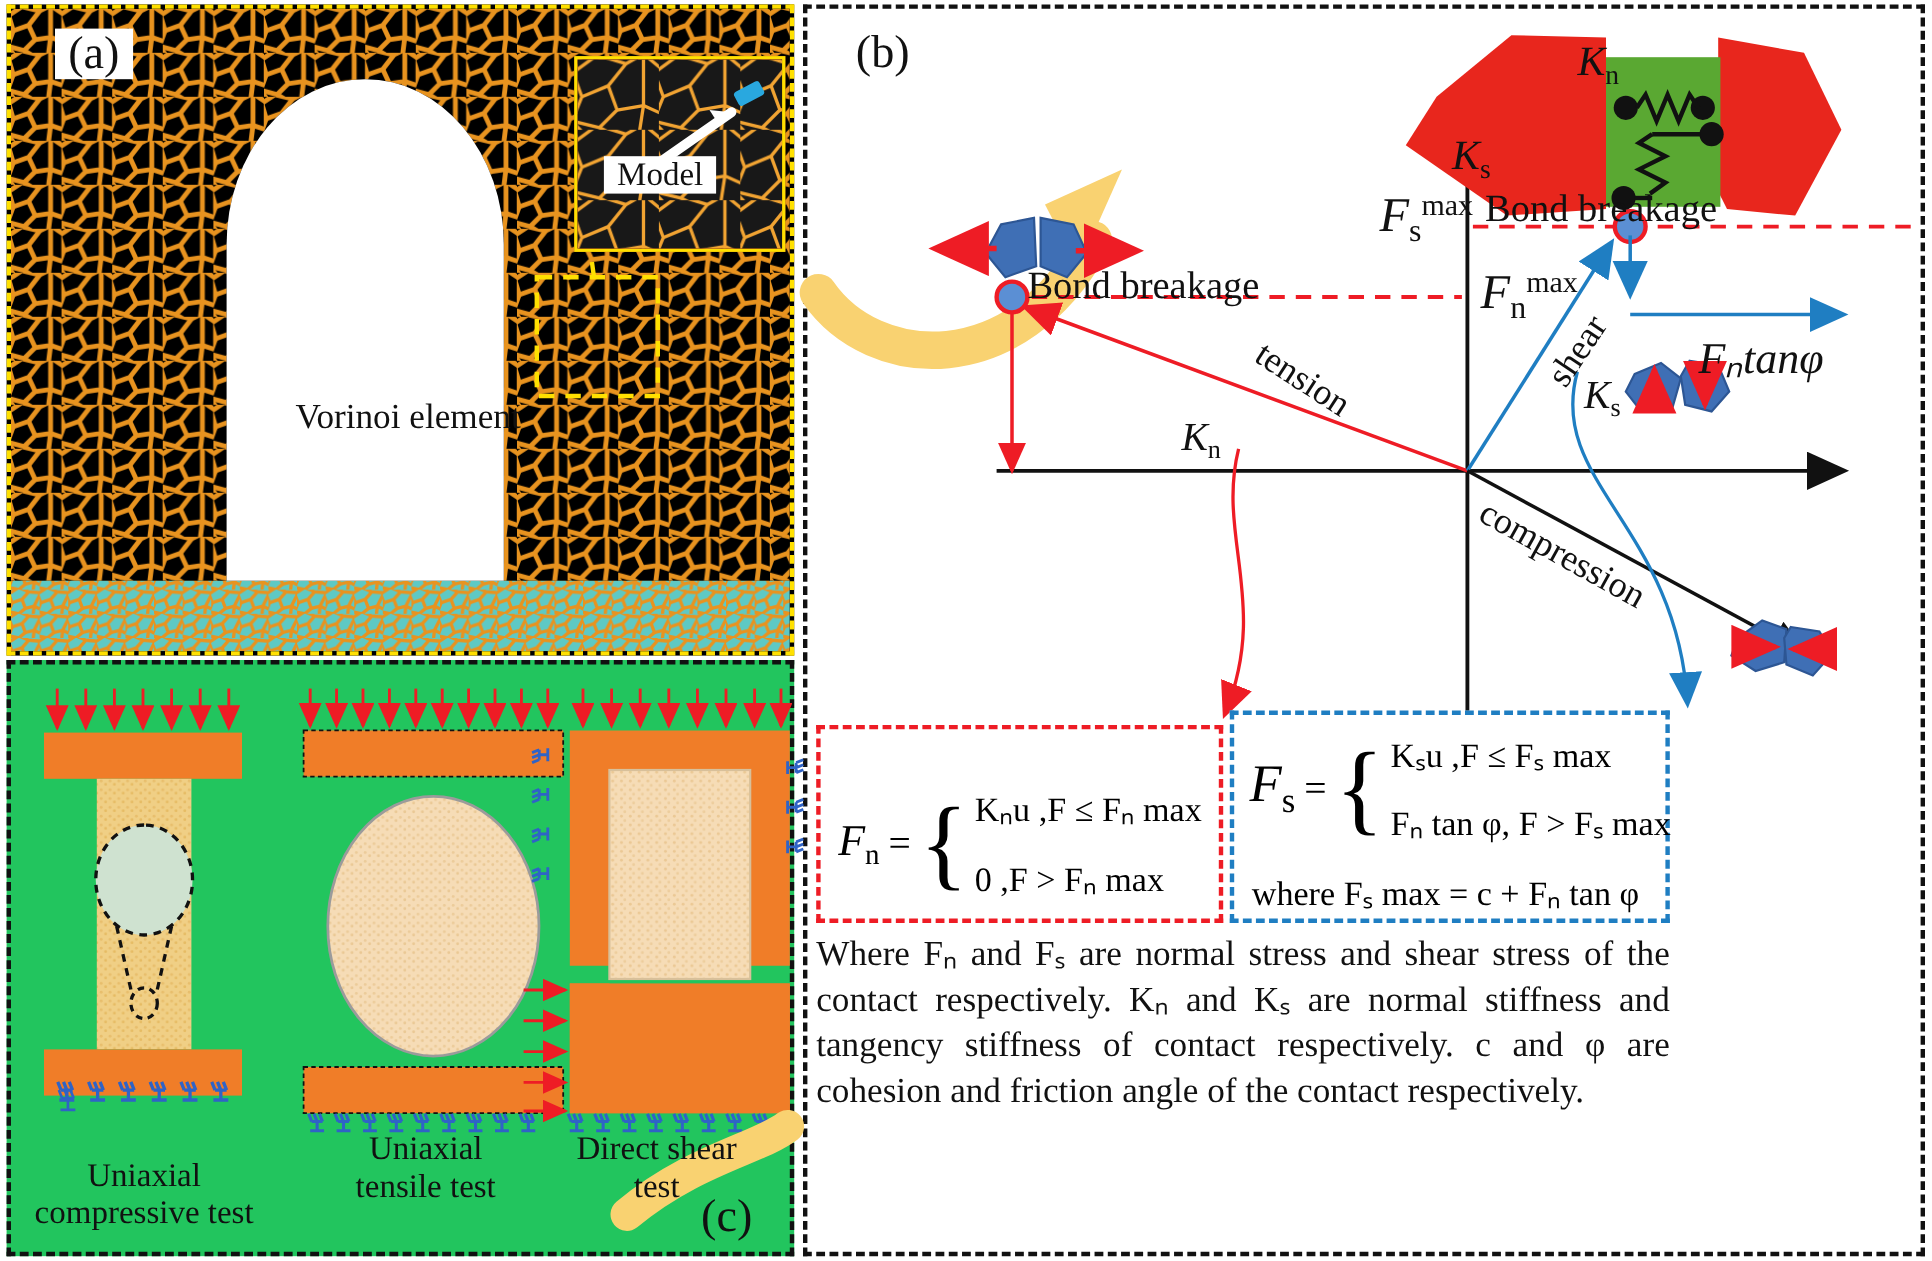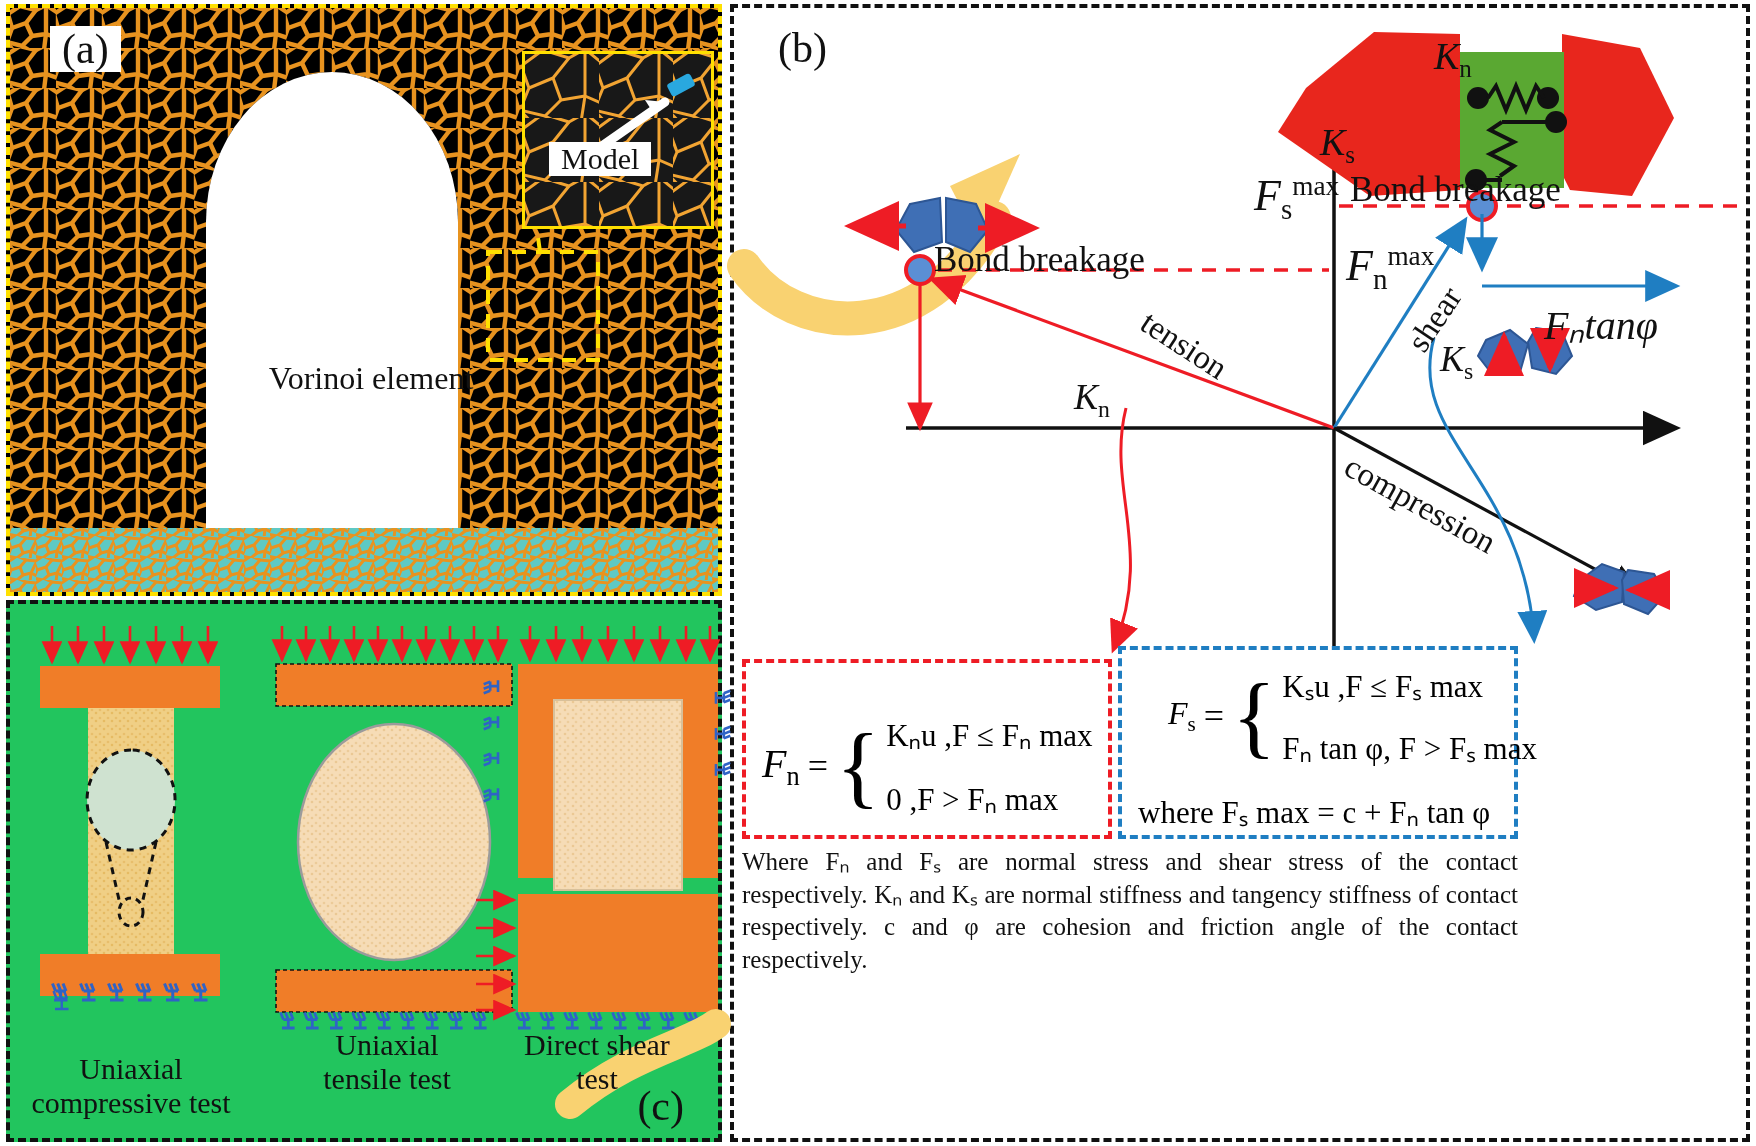--- a/index.html
+++ b/index.html
@@ -30,21 +30,21 @@
   .sub{font-size:.66em;vertical-align:-0.32em;}
   .sup{font-size:.62em;vertical-align:0.55em;}
   .lbl{position:absolute;color:#111;white-space:nowrap;}
 
   .rotlab{position:absolute;white-space:nowrap;color:#111;font-size:31px;}
 
   
   .eqbox{position:absolute;box-sizing:border-box;background:#fff;}
   #eqRed{left:8px;top:651px;width:370px;height:180px;border:4px dashed #ee1c25;}
   #eqBlue{left:384px;top:638px;width:400px;height:193px;border:4px dashed #1f7ec2;}
-  #descBox{position:absolute;left:8px;top:838px;width:776px;height:188px;font-size:25px;line-height:1.3;color:#111;text-align:justify;}
+  #descBox{position:absolute;left:8px;top:838px;width:776px;height:188px;font-size:32px;line-height:1.3;color:#111;text-align:justify;}
   .eqline{font-size:31px;white-space:nowrap;}
 
   svg{overflow:visible;}
 </style>
 </head>
 <body>
 
 <div id="root">
 
   <div class="panel" id="panelA">
@@ -262,21 +262,21 @@
         <span style="font-size:92px;line-height:0.55;font-family:'Liberation Serif',serif;">{</span>
         <span style="display:inline-block;margin-left:6px;">
           <span class="eqline" style="display:block;">Kₙu  ,F ≤ Fₙ max</span>
           <span class="eqline" style="display:block;margin-top:22px;">0       ,F &gt; Fₙ max</span>
         </span>
       </div>
     </div>
 
     <div class="eqbox" id="eqBlue">
       <div style="position:absolute;left:14px;top:14px;display:flex;align-items:center;">
-        <span style="font-size:32px;margin-left:32px;"><span class="mi">F</span><span class="sub">s</span></span>
+        <span style="font-size:48px;"><span class="mi">F</span><span class="sub">s</span></span>
         <span style="font-size:36px;margin:0 8px;">=</span>
         <span style="font-size:92px;line-height:0.55;font-family:'Liberation Serif',serif;">{</span>
         <span style="display:inline-block;margin-left:6px;">
           <span class="eqline" style="display:block;">Kₛu  ,F ≤ Fₛ max</span>
           <span class="eqline" style="display:block;margin-top:20px;">Fₙ tan φ, F &gt; Fₛ max</span>
         </span>
       </div>
       <div class="eqline" style="position:absolute;left:16px;top:140px;">where Fₛ max = c + Fₙ tan φ</div>
     </div>
 

